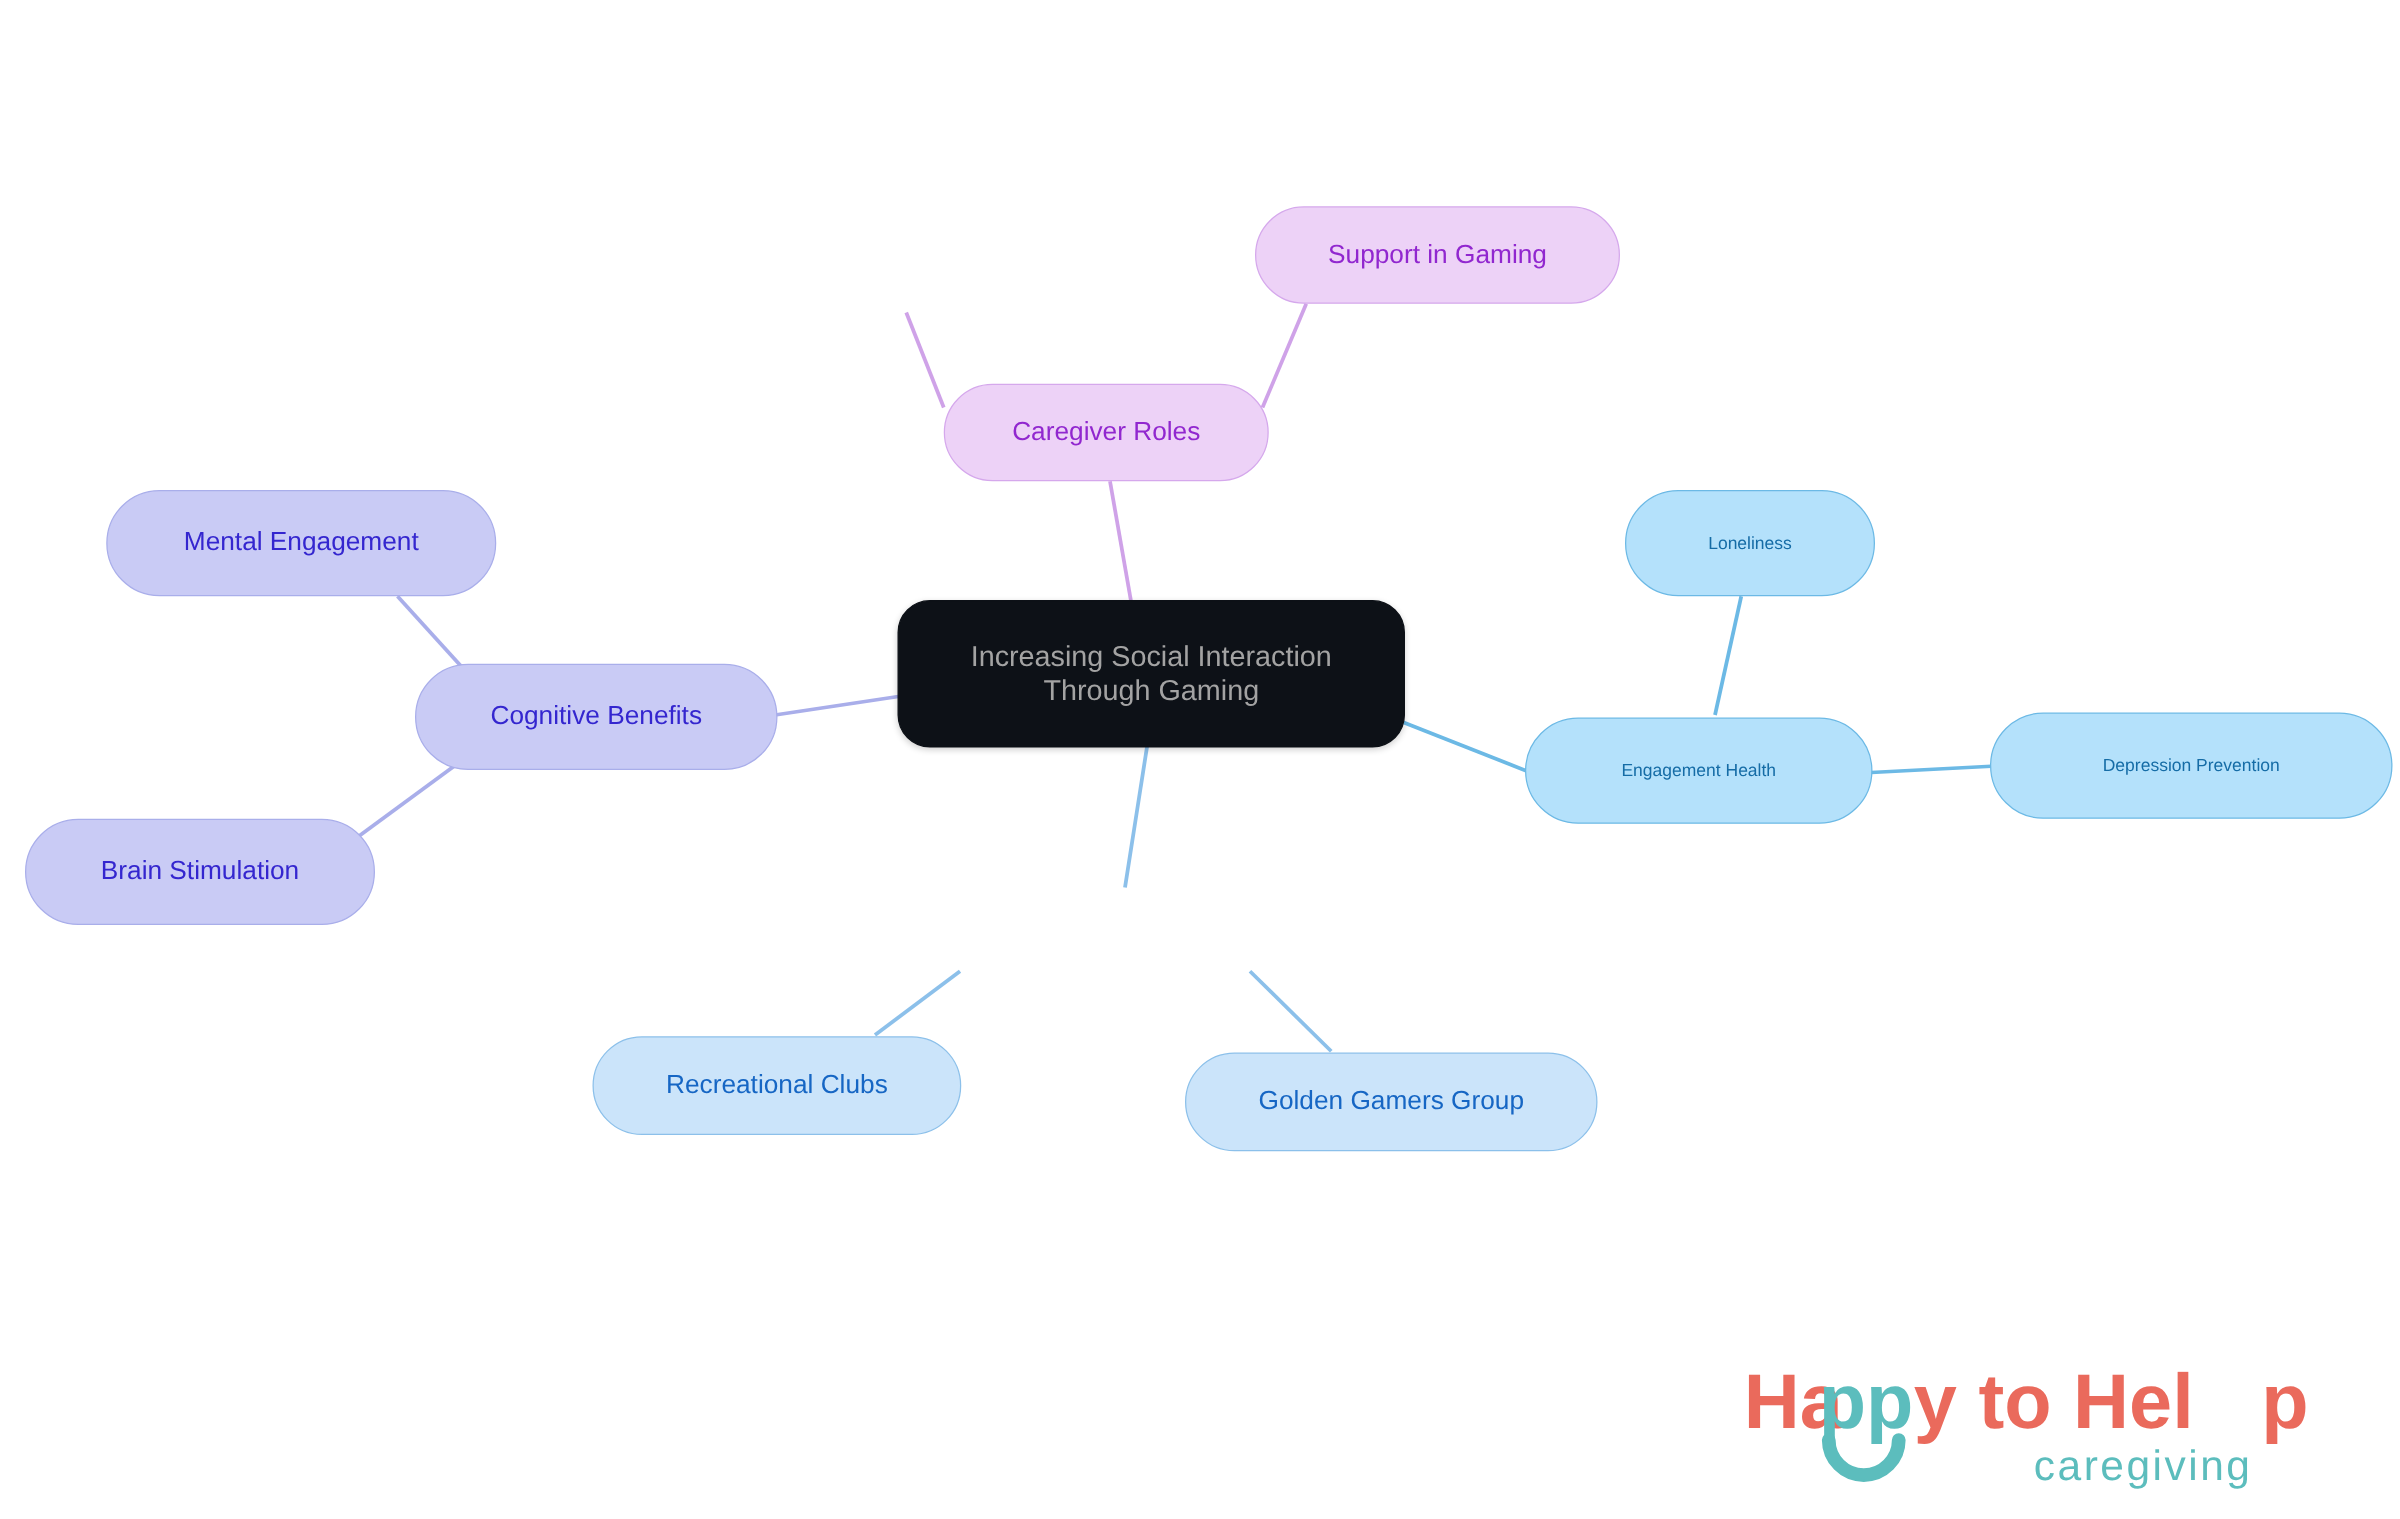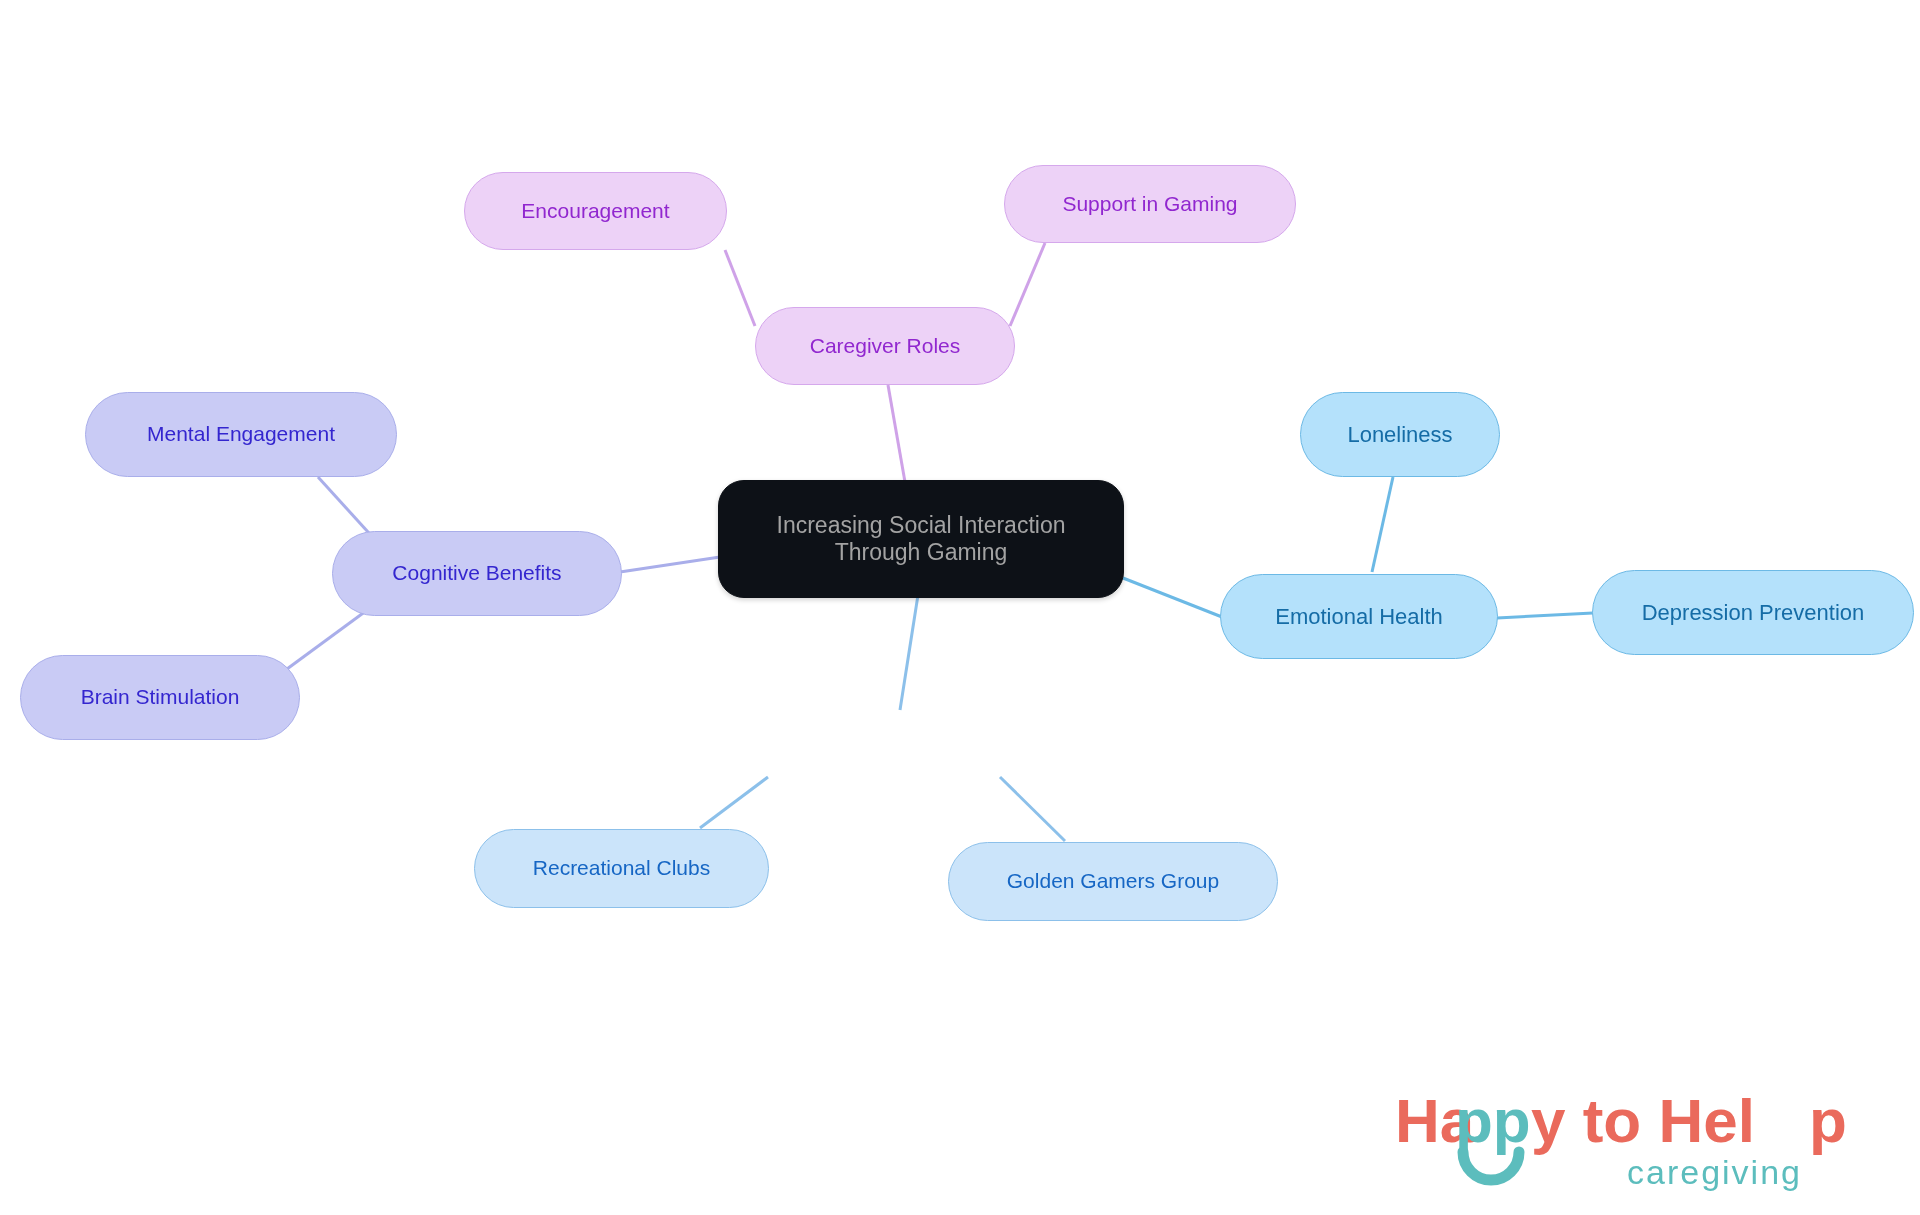--- a/index.html
+++ b/index.html
@@ -65,21 +65,21 @@
     border-color: #a9aeea;
     color: #3426cf;
     font-size: 21px;
   }
 
   
   .node.sky {
     background: #b4e1fb;
     border-color: #6cb9e5;
     color: #156ca6;
-    font-size: 22px;
+    font-size: 14px;
   }
 
   
   .node.lightblue {
     background: #cbe4fa;
     border-color: #8cc0ea;
     color: #1666c4;
     font-size: 21px;
   }
 
@@ -118,38 +118,37 @@
 
     <path d="M 1497 618 L 1593 613" stroke="#6cb9e5" stroke-width="3" fill="none"></path>
 
     <path d="M 918 595 L 900 710" stroke="#8cc0ea" stroke-width="3" fill="none"></path>
 
     <path d="M 768 777 L 700 828" stroke="#8cc0ea" stroke-width="3" fill="none"></path>
 
     <path d="M 1000 777 L 1065 841" stroke="#8cc0ea" stroke-width="3" fill="none"></path>
   </svg>
 
-  <div class="node purple" style="left:464px; top:172px; width:263px; height:78px;">Encouragement</div>
 
   <div class="node purple" style="left:1004px; top:165px; width:292px; height:78px;">Support in Gaming</div>
 
   <div class="node purple" style="left:755px; top:307px; width:260px; height:78px;">Caregiver Roles</div>
 
   <div class="node indigo" style="left:85px; top:392px; width:312px; height:85px;">Mental Engagement</div>
 
   <div class="node indigo" style="left:332px; top:531px; width:290px; height:85px;">Cognitive Benefits</div>
 
   <div class="node indigo" style="left:20px; top:655px; width:280px; height:85px;">Brain Stimulation</div>
 
   <div class="node root" style="left:718px; top:480px; width:406px; height:118px;">Increasing Social Interaction
 Through Gaming</div>
 
   <div class="node sky" style="left:1300px; top:392px; width:200px; height:85px;">Loneliness</div>
 
-  <div class="node sky" style="left:1220px; top:574px; width:278px; height:85px;">Emotional Health</div>
+  <div class="node sky" style="left:1220px; top:574px; width:278px; height:85px;">Engagement Health</div>
 
   <div class="node sky" style="left:1592px; top:570px; width:322px; height:85px;">Depression Prevention</div>
 
 
   <div class="node lightblue" style="left:474px; top:829px; width:295px; height:79px;">Recreational Clubs</div>
 
   <div class="node lightblue" style="left:948px; top:842px; width:330px; height:79px;">Golden Gamers Group</div>
 
   <svg id="logo" viewBox="0 0 500 120">
     <text x="0" y="62" font-family="'Liberation Sans', sans-serif" font-size="62" font-weight="bold" fill="#ea6a5c">Ha</text>

